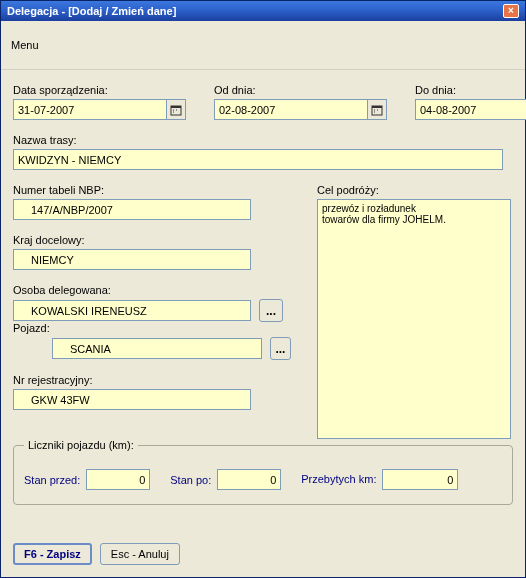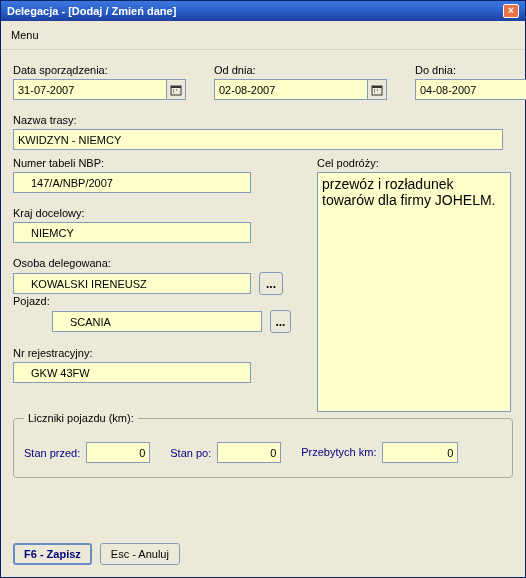--- a/index.html
+++ b/index.html
@@ -40,21 +40,21 @@
       line-height: 10px;
       text-align: center;
       cursor: pointer;
       display: flex;
       align-items: center;
       justify-content: center;
     }
     .menubar {
       background: #ece9d8;
       border-bottom: 1px solid #d4d0c8;
-      padding: 6px 4px;
+      padding: 16px 4px;
     }
     .menu-item {
       padding: 2px 6px;
       cursor: pointer;
       display: inline-block;
     }
     .content {
       flex: 1;
       padding: 14px 12px 10px 12px;
       position: relative;
@@ -121,21 +121,21 @@
       font-size: 12px;
       line-height: 1;
     }
     .textarea {
       background: #ffffcc;
       border: 1px solid #7f9db9;
       width: 194px;
       height: 240px;
       padding: 3px 4px;
       font-family: Tahoma, Arial, sans-serif;
-      font-size: 14px;
+      font-size: 10px;
       resize: none;
       overflow-y: scroll;
     }
     .counters {
       display: flex;
       align-items: center;
       gap: 6px;
     }
     .counter-label {
       color: #000080;
@@ -240,21 +240,21 @@
                 <rect x="1" y="2" width="10" height="2" fill="#333"></rect>
                 <line x1="3" y1="6" x2="4" y2="6" stroke="#333"></line>
                 <line x1="6" y1="6" x2="7" y2="6" stroke="#333"></line>
                 <line x1="3" y1="8" x2="4" y2="8" stroke="#333"></line>
               </svg>
           </button>
         </div>
       </div>
     </div>
 
-    <div class="field" style="margin-bottom:7px;">
+    <div class="field" style="margin-bottom:14px;">
       <span class="label">Nazwa trasy:</span>
       <input class="text-input" style="width: 490px;" value="KWIDZYN - NIEMCY">
     </div>
 
     <div class="two-col">
       <div class="left-col">
         <div class="field" style="margin-bottom:14px;">
           <span class="label">Numer tabeli NBP:</span>
           <input class="text-input wide" value="147/A/NBP/2007" style="">
         </div>

